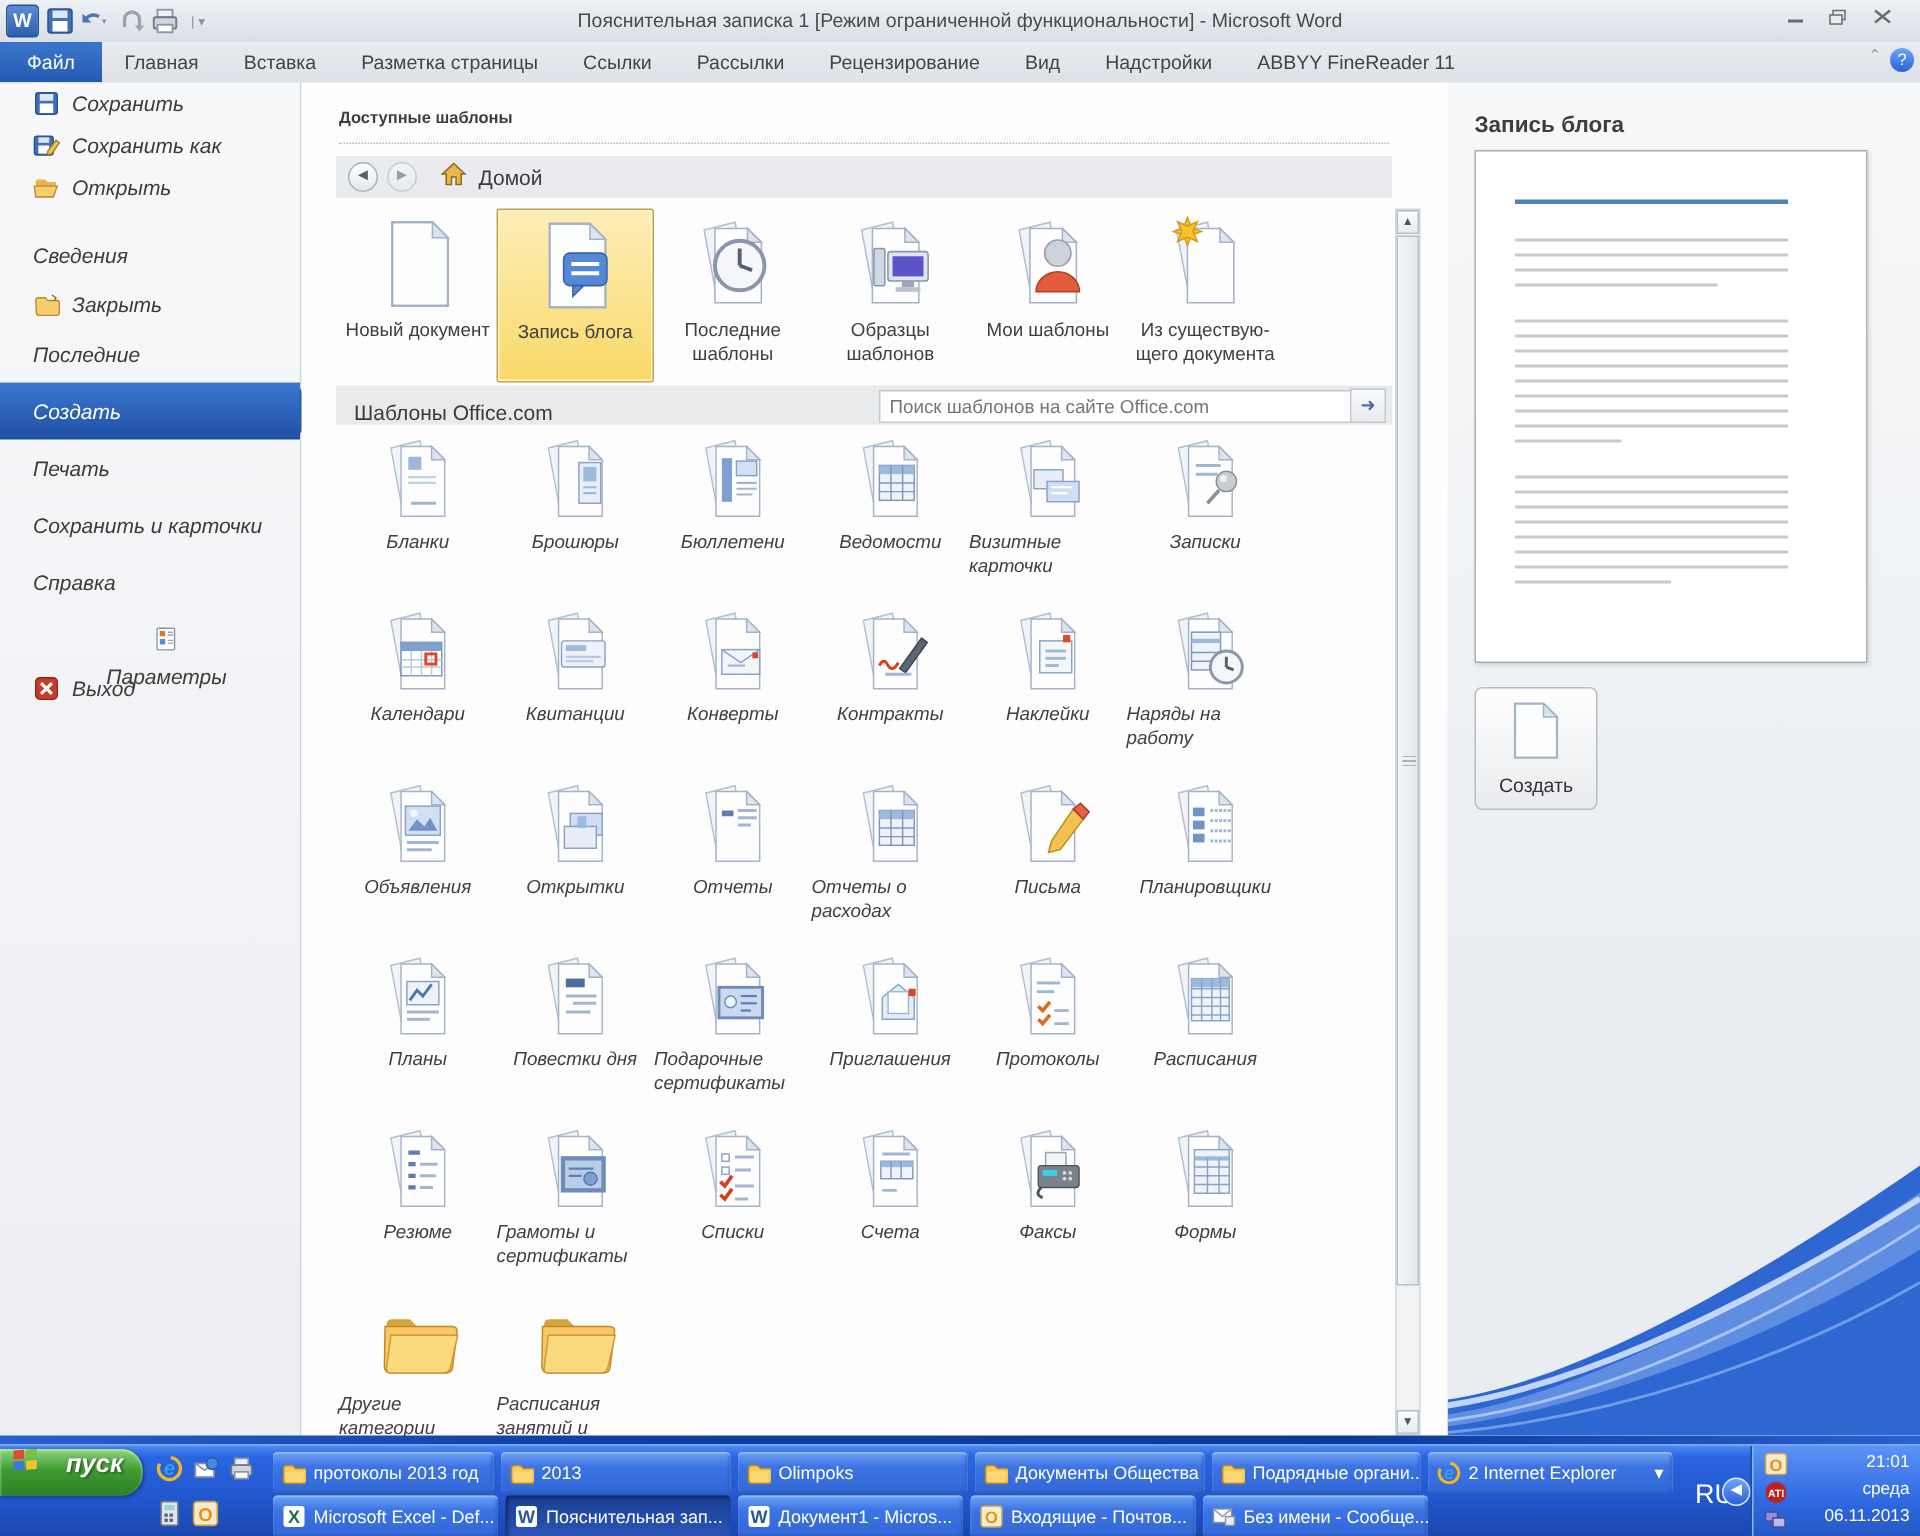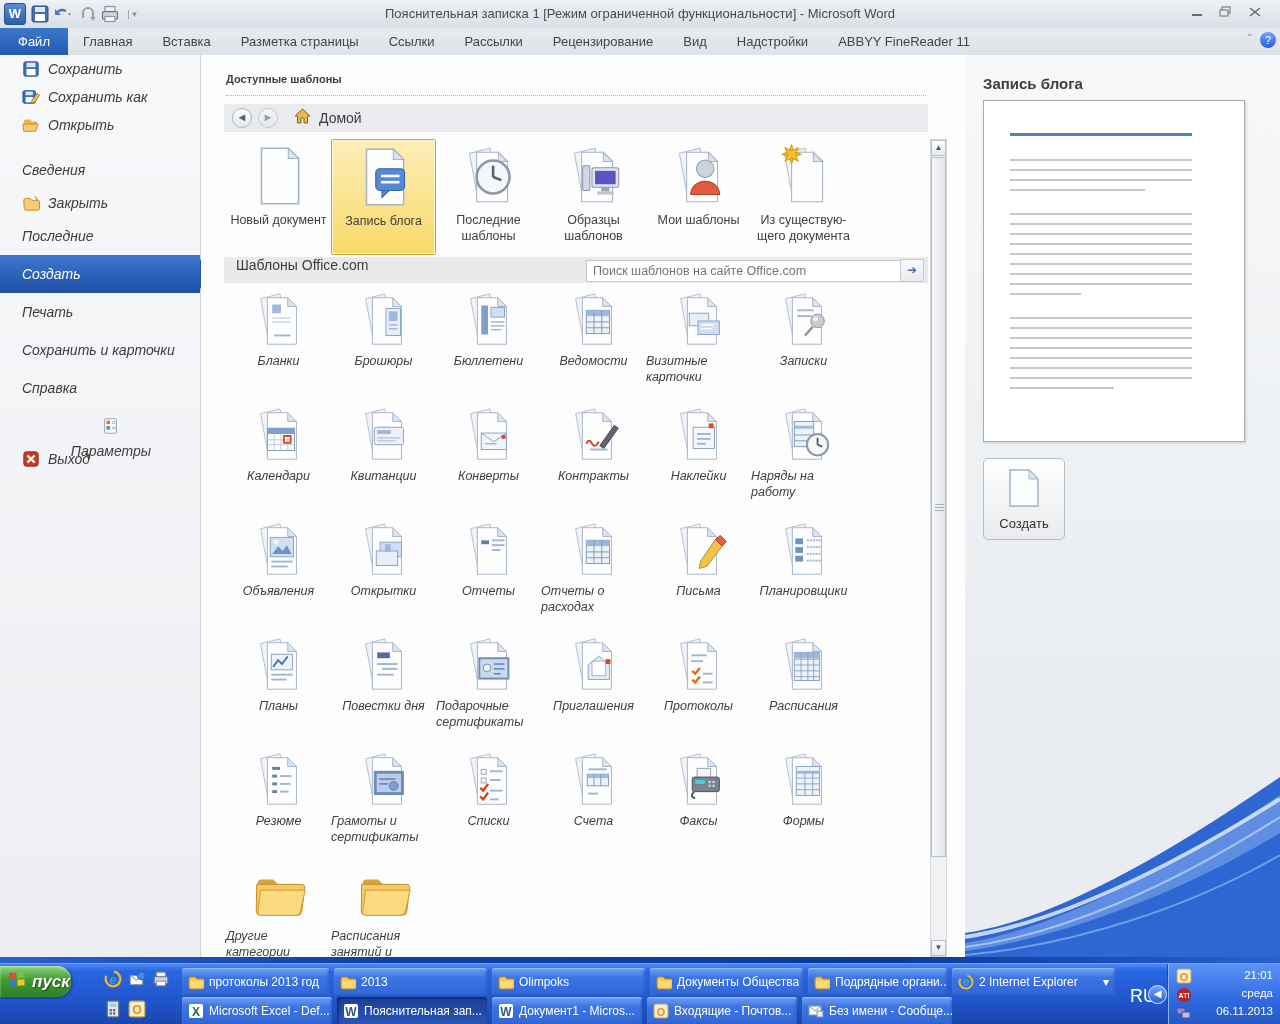--- a/index.html
+++ b/index.html
@@ -40,21 +40,21 @@
   #navbar{left:23px;top:49px;width:704px;height:28px;background:#e9ebee;display:flex;align-items:center;gap:6px;padding:0 8px;box-sizing:border-box;}
   .navcirc{width:18px;height:18px;border-radius:50%;background:linear-gradient(#fff,#e4e7ea);
     border:1px solid #aab2bb;text-align:center;line-height:16px;font-size:11px;color:#55606c;}
   #nav-home-label{font-size:14px;color:#3c3c3c;margin-left:2px;}
   #primary-grid{left:25px;top:84px;width:630px;display:grid;grid-template-columns:repeat(6,105px);}
   .tpl{height:116px;display:flex;flex-direction:column;align-items:center;padding-top:4px;box-sizing:border-box;}
   .tpl .ic{width:66px;height:66px;}
   .tpl .lbl{font-size:12.5px;color:#3e4043;text-align:center;line-height:1.25;margin-top:4px;}
   .tpl.selected{background:linear-gradient(#fdeeb9,#f9d967);border:1px solid #c9a243;border-radius:2px;
     box-shadow:inset 0 0 0 1px #fdf3cf;}
-  #officebar{left:23px;top:202px;width:704px;height:26px;background:#e8eaec;display:flex;align-items:flex-start;}
+  #officebar{left:23px;top:202px;width:704px;height:26px;background:#e8eaec;display:flex;align-items:flex-end;}
   #office-label{font-size:14px;color:#3b3b3b;margin-left:12px;}
   #search-box{position:absolute;left:362px;top:3px;width:308px;height:18px;border:1px solid #c4c9cf;
     background:#fff;font-size:12.5px;color:#9a9a9a;padding:1px 6px;font-family:inherit;}
   #search-go{position:absolute;left:676px;top:2px;width:22px;height:21px;border:1px solid #c4c9cf;
     background:linear-gradient(#fafbfc,#e8eaee);text-align:center;line-height:20px;color:#4a6fa5;font-size:12px;}
   #office-grid{left:25px;top:232px;width:630px;display:grid;grid-template-columns:repeat(6,105px);}
   .gtpl{height:115px;display:flex;flex-direction:column;align-items:center;padding-top:2px;box-sizing:border-box;}
   .gtpl .ic{width:62px;height:62px;}
   .gtpl .lbl{font-size:12.5px;color:#3e4043;text-align:left;line-height:1.25;margin-top:3px;font-style:italic;}
   
@@ -73,23 +73,23 @@
   .pline{position:absolute;left:26px;height:2px;background:#c9c9c9;}
   #create-btn{left:18px;top:403px;width:80px;height:80px;border:1px solid #b8bcc2;border-radius:5px;
     background:linear-gradient(#fefefe,#e9ebee);display:flex;flex-direction:column;align-items:center;justify-content:center;gap:4px;}
   #create-btn .lbl{font-size:13px;color:#333;}
   #swoosh{left:0;bottom:0;width:315px;height:210px;}
   
   #bottomstrip{left:0;top:957px;width:1280px;height:6px;
     background:linear-gradient(90deg,#2a5fd0,#0e3fa4 30%,#0b3a9c 70%,#2a5fd0);}
   #taskbar{left:0;top:963px;width:1280px;height:61px;
     background:linear-gradient(#4b8af5,#2a65e0 12%,#2258cf 55%,#1a46ad);border-top:1px solid #6fa3f7;}
-  #start-btn{left:0;top:2px;width:71px;height:31px;border-radius:0 14px 14px 0;
+  #start-btn{left:0;top:2px;width:95px;height:31px;border-radius:0 14px 14px 0;
     background:linear-gradient(#8fd481,#3f9c31 45%,#2f7f26);box-shadow:inset 0 1px 2px #b8eaa8,1px 1px 3px rgba(0,0,0,.4);
-    display:flex;align-items:center;gap:6px;padding-left:8px;box-sizing:border-box;}
+    display:flex;gap:18px;padding-left:8px;box-sizing:border-box;}
   #start-btn .lbl{color:#fff;font-weight:bold;font-style:italic;font-size:17px;text-shadow:1px 1px 2px rgba(0,0,0,.5);}
   .ql{position:absolute;width:18px;height:18px;}
   .trow{position:absolute;left:182px;display:flex;gap:5px;}
   .tbtn{height:28px;border-radius:3px;background:linear-gradient(#71a0f4,#3c74e4 35%,#3166d6);
     box-shadow:inset 0 1px 1px #9dc0fb,inset -1px -1px 2px #2a55b8;display:flex;align-items:center;gap:5px;
     padding:0 6px;box-sizing:border-box;color:#fff;font-size:12px;white-space:nowrap;overflow:hidden;}
   .tbtn.active{background:linear-gradient(#1b3f96,#2a55b8);box-shadow:inset 1px 1px 3px rgba(0,0,0,.5);}
   .tbtn .ti{width:16px;height:16px;flex:0 0 16px;}
   #tray{left:1167px;top:0;width:113px;height:61px;
     background:linear-gradient(#5b93f7,#2f69e1 60%,#2457c4);border-left:1px solid #1c4bb0;box-shadow:inset 1px 0 0 #8ab4fa;}

